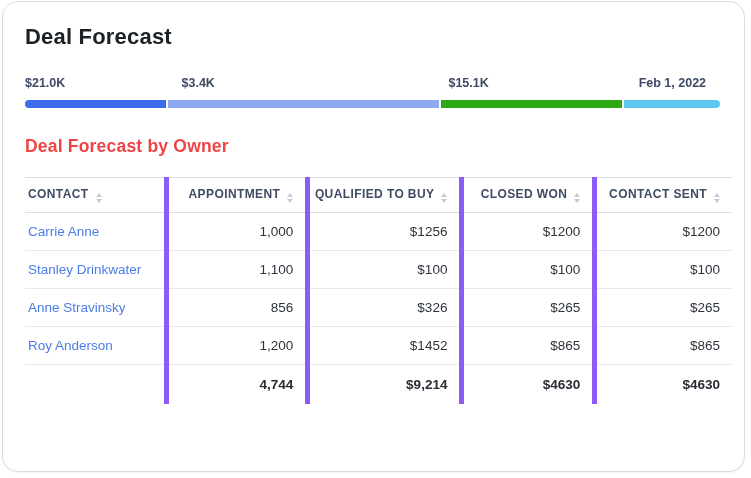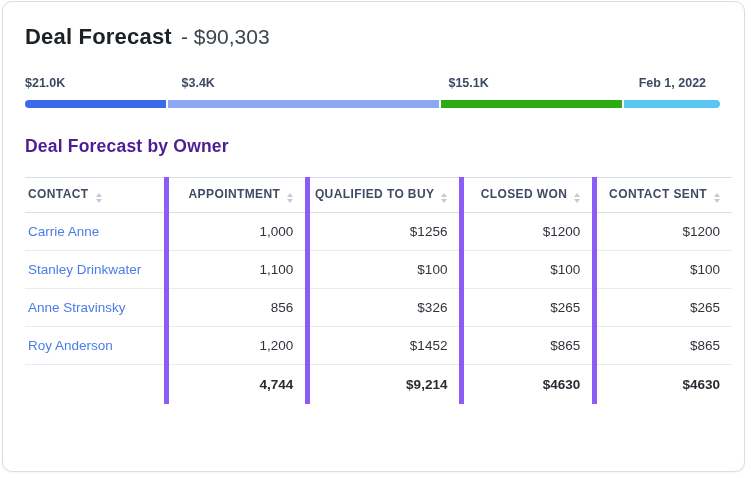--- a/index.html
+++ b/index.html
@@ -4,21 +4,21 @@
 <style>
   * { margin: 0; padding: 0; box-sizing: border-box; }
   html, body { width: 751px; height: 478px; background: #fff; }
   body { font-family: "Liberation Sans", sans-serif; color: #30353b; }
 
   .card {
     position: absolute;
     left: 2px; top: 1px; right: 6px; bottom: 6px;
     background: #fff;
     border: 1px solid #d9dee5;
-    border-radius: 10px;
+    border-radius: 16px;
     box-shadow: 0 1px 2px rgba(40,50,70,0.06);
     overflow: hidden;
   }
   .content { padding: 22px 12px 0 22px; }
 
   
   .title-row { display: flex; align-items: baseline; }
   .page-title { font-size: 22px; font-weight: 700; color: #1c2127; letter-spacing: .2px; }
   .page-amount { font-size: 21px; font-weight: 400; color: #3b4553; margin-left: 9px; }
   .subtitle { margin-top: 6px; font-size: 14px; color: #868f9e; }
@@ -26,21 +26,21 @@
   
   .progress-wrap { margin-top: 26px; margin-right: 12px; }
   .bar-labels { display: flex; gap: 38px; }
   .bar-label { font-size: 12.5px; font-weight: 600; color: #3e4a63; white-space: nowrap; overflow: visible; }
   .bar { display: flex; gap: 2px; height: 8px; margin-top: 10px; }
   .bar .seg { height: 8px; }
   .bar .seg:first-child { border-radius: 4px 0 0 4px; }
   .bar .seg:last-child  { border-radius: 0 4px 4px 0; }
 
   
-  .section-title { margin-top: 28px; font-size: 17.5px; font-weight: 700; color: #4c1d95; letter-spacing: .2px; }
+  .section-title { margin-top: 28px; font-size: 17.5px; font-weight: 700; color: #ef4444; letter-spacing: .2px; }
 
   
   table { width: 100%; border-collapse: collapse; margin-top: 20px; table-layout: fixed; }
   th, td { border-right: 5px solid #8b5cf6; }
   th:last-child, td:last-child { border-right: none; }
   thead th {
     border-top: 1px solid #d9dee6;
     border-bottom: 1px solid #d9dee6;
     font-size: 12px; font-weight: 700; letter-spacing: .4px;
     color: #3f4a63; text-transform: uppercase;
@@ -68,21 +68,20 @@
   .sort-icon .down { border-top: 4px solid #c4cad7; }
 </style>
 </head>
 <body>
 
 <div class="card">
   <div class="content">
 
     <div class="title-row">
       <span class="page-title">Deal Forecast</span>
-      <span class="page-amount">- $90,303</span>
     </div>
 
     <div class="progress-wrap">
       <div class="bar-labels">
         <span class="bar-label" style="width: 20.4%;">$21.0K</span>
         <span class="bar-label" style="width: 39.4%;">$3.4K</span>
         <span class="bar-label" style="width: 26.2%;">$15.1K</span>
         <span class="bar-label" style="width: 14%;">Feb 1, 2022</span>
       </div>
       <div class="bar">

